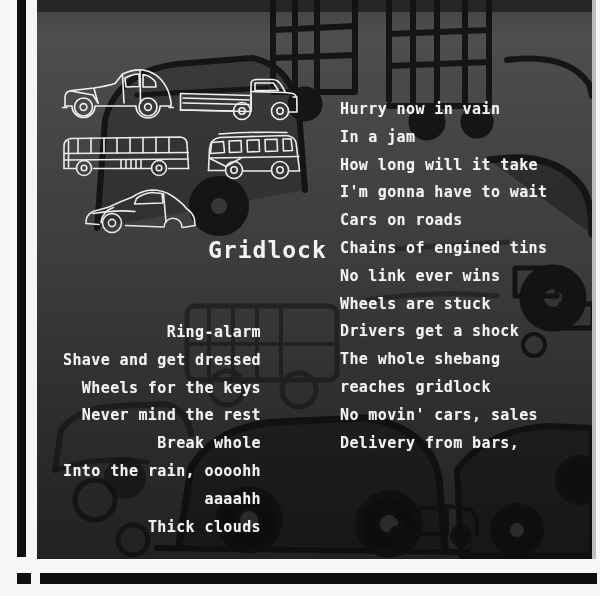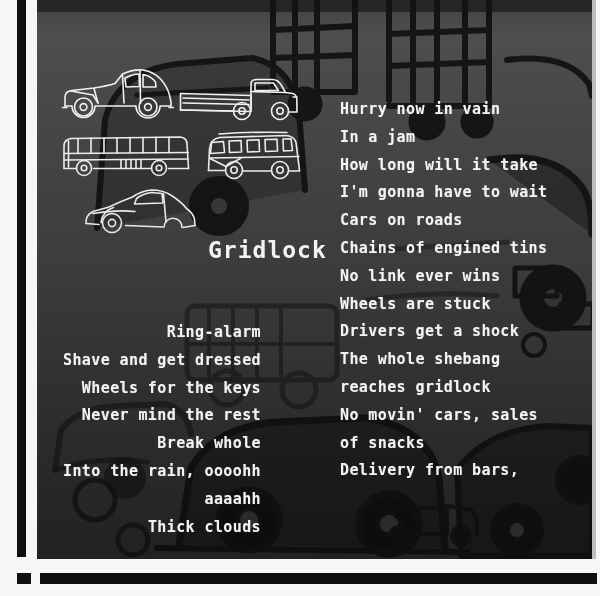--- a/index.html
+++ b/index.html
@@ -219,18 +219,17 @@
       <div>How long will it take</div>
       <div>I'm gonna have to wait</div>
       <div>Cars on roads</div>
       <div>Chains of engined tins</div>
       <div>No link ever wins</div>
       <div>Wheels are stuck</div>
       <div>Drivers get a shock</div>
       <div>The whole shebang</div>
       <div>reaches gridlock</div>
       <div>No movin' cars, sales</div>
-      <div>of snacks</div>
       <div>Delivery from bars,</div>
     </div>
 
   </div>
 </div>
 
 </body></html>

